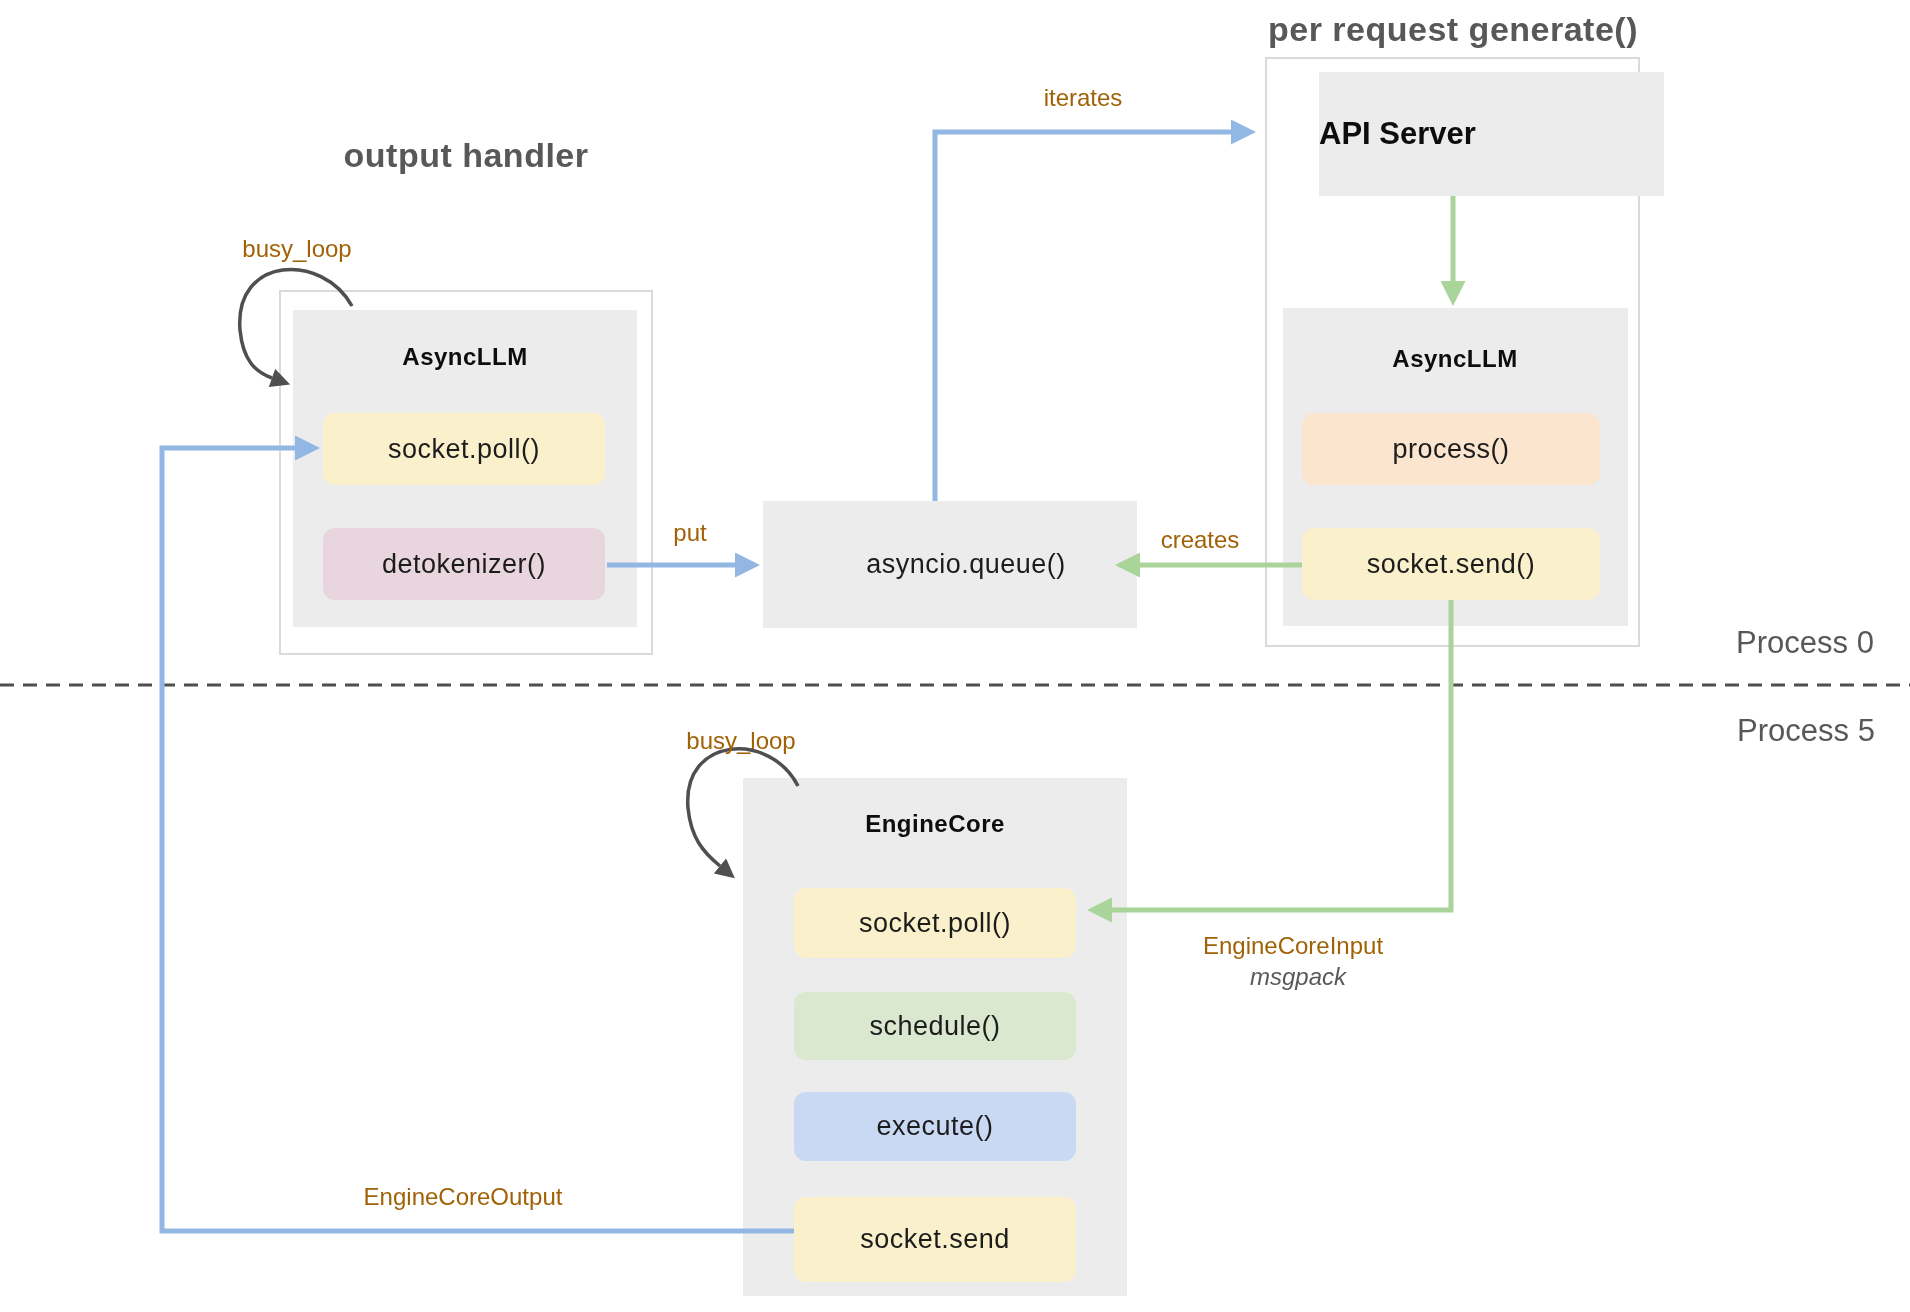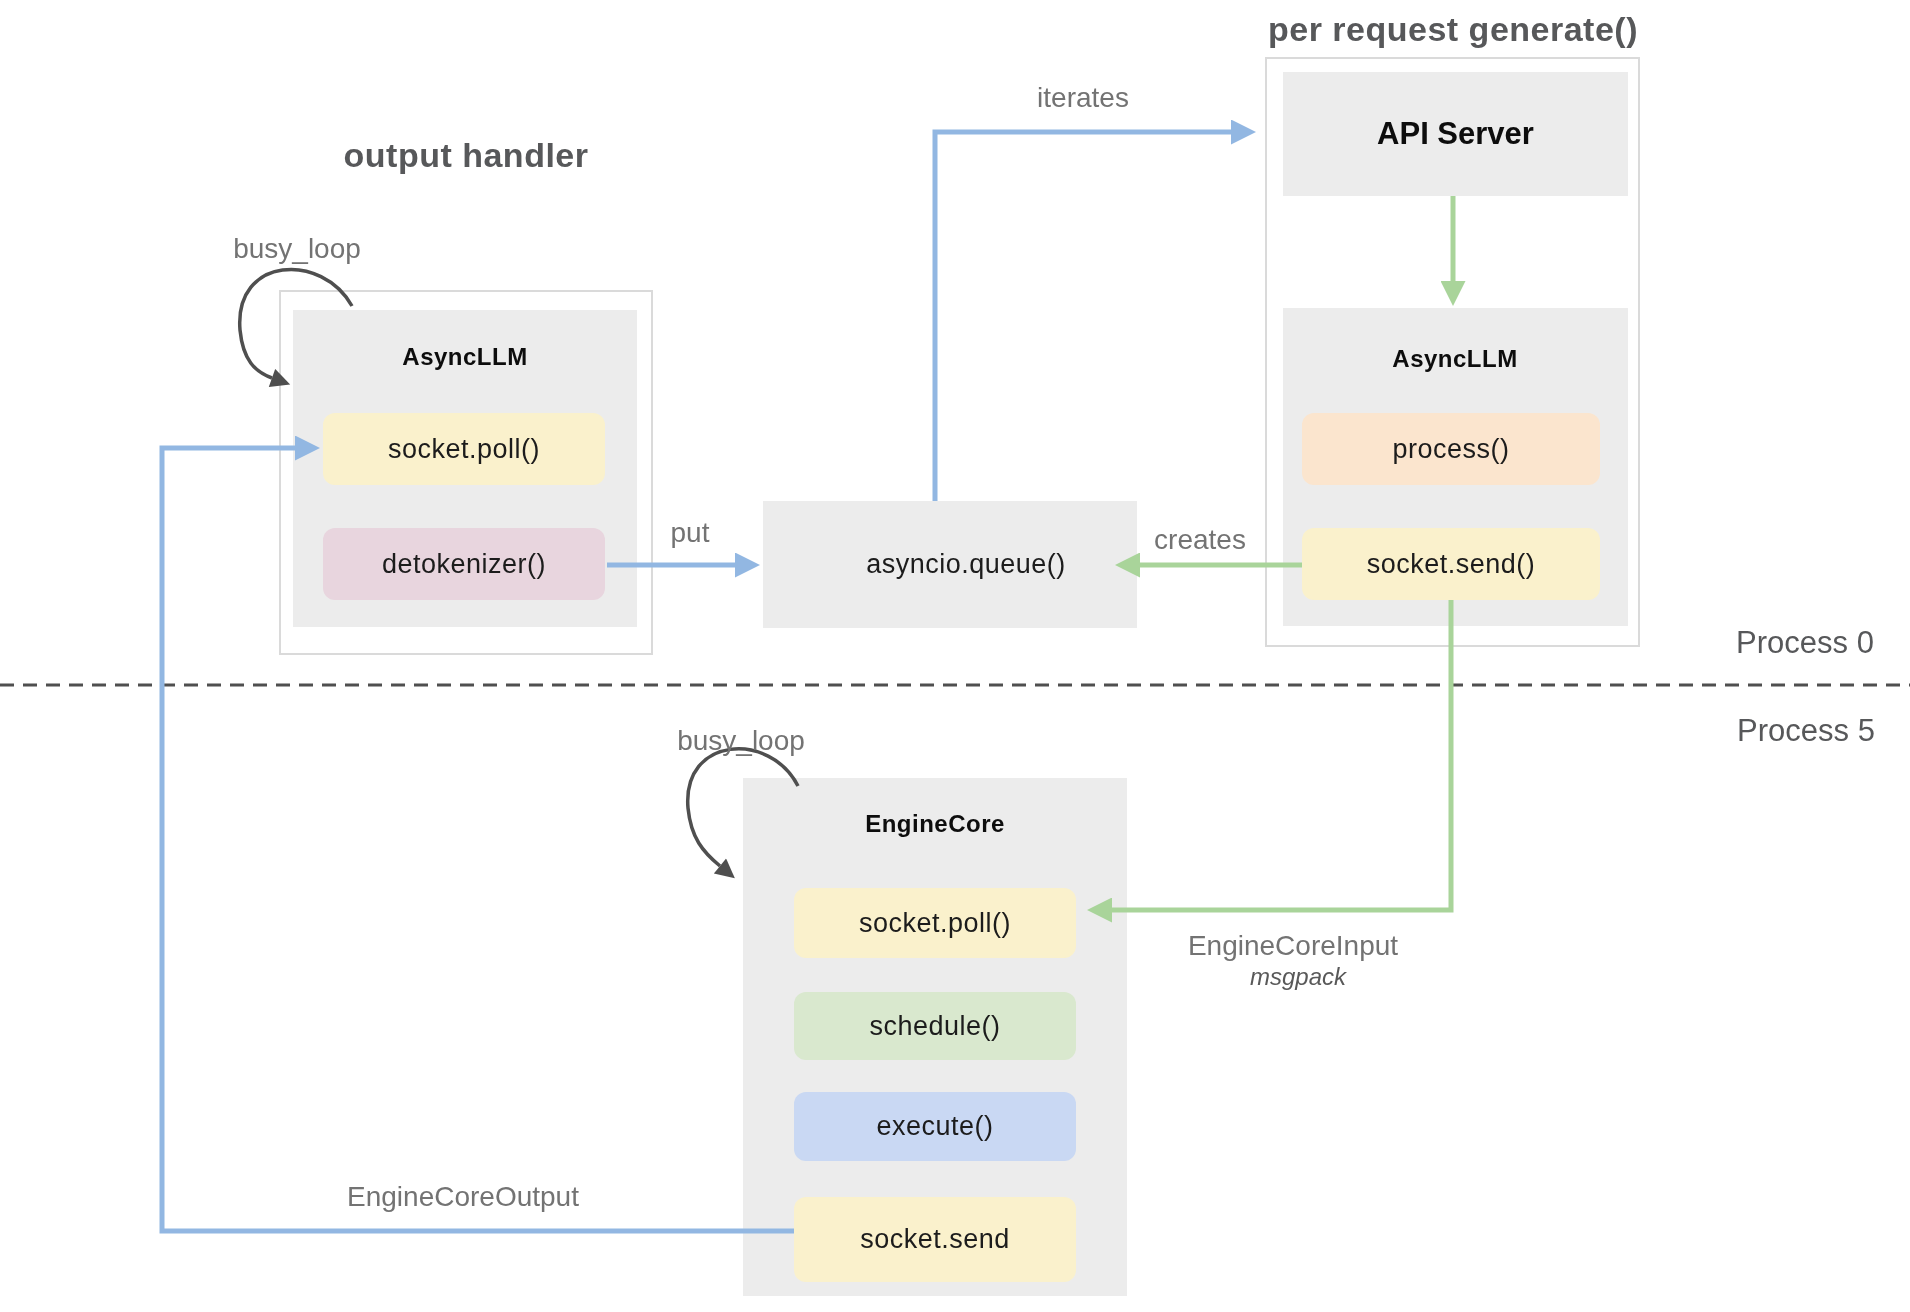--- a/index.html
+++ b/index.html
@@ -10,26 +10,26 @@
   .panel{position:absolute;background:#ECECEC;z-index:1;}
   .method{position:absolute;display:flex;align-items:center;justify-content:center;
           font-size:27px;color:#1C1C1C;z-index:2;letter-spacing:0.5px;border-radius:12px;}
   .m-yellow{background:#FAF1CC}
   .m-pink{background:#E8D5DE}
   .m-orange{background:#FBE5CE}
   .m-green{background:#D9E8CE}
   .m-blue{background:#C9D8F3}
   .comp-title{font-weight:bold;font-size:24px;color:#0D0D0D;z-index:2;letter-spacing:0.5px;}
   .sec-title{font-weight:bold;font-size:34px;color:#57585A;z-index:3;letter-spacing:0.5px;}
-  .glabel{font-size:28px;color:#737373;z-index:3;}
+  .glabel{font-size:24px;color:#a16207;z-index:3;}
   .glabel-sm{font-size:24px;color:#595959;font-style:italic;z-index:3;}
   .proc-label{font-size:31px;color:#57585A;z-index:3;}
   .flowsvg{position:absolute;left:0;top:0;z-index:2;}
   .queuebox{display:flex;align-items:center;justify-content:center;font-size:27px;color:#1C1C1C;letter-spacing:0.5px;padding-left:32px;}
-  .apibox{display:flex;align-items:center;justify-content:center;font-weight:bold;font-size:31px;color:#0D0D0D;}
+  .apibox{display:flex;align-items:center;justify-content:flex-start;font-weight:bold;font-size:31px;color:#0D0D0D;margin-left:36px;}
 </style>
 </head>
 <body>
 
 <div class="canvas">
 
   <div class="container" style="left:279px;top:290px;width:374px;height:365px;"></div>
   <div class="panel" style="left:293px;top:310px;width:344px;height:317px;"></div>
   <div class="center comp-title" style="left:465px;top:357px;">AsyncLLM</div>
   <div class="method m-yellow" style="left:323px;top:413px;width:282px;height:72px;">

